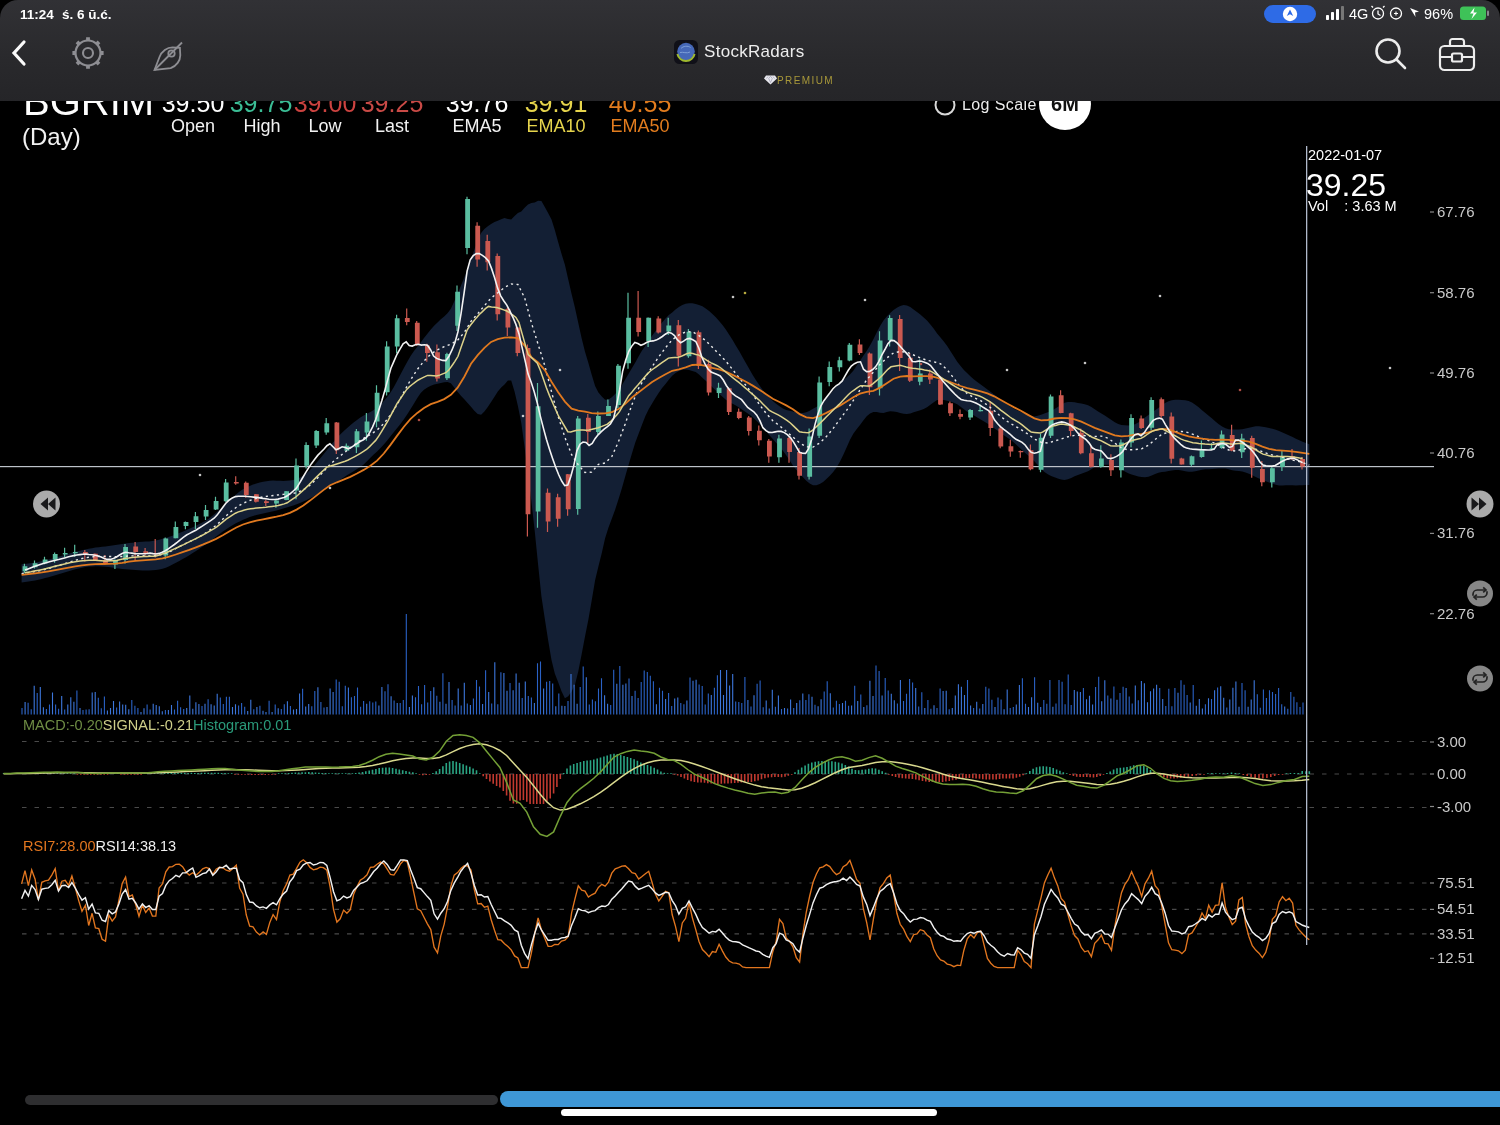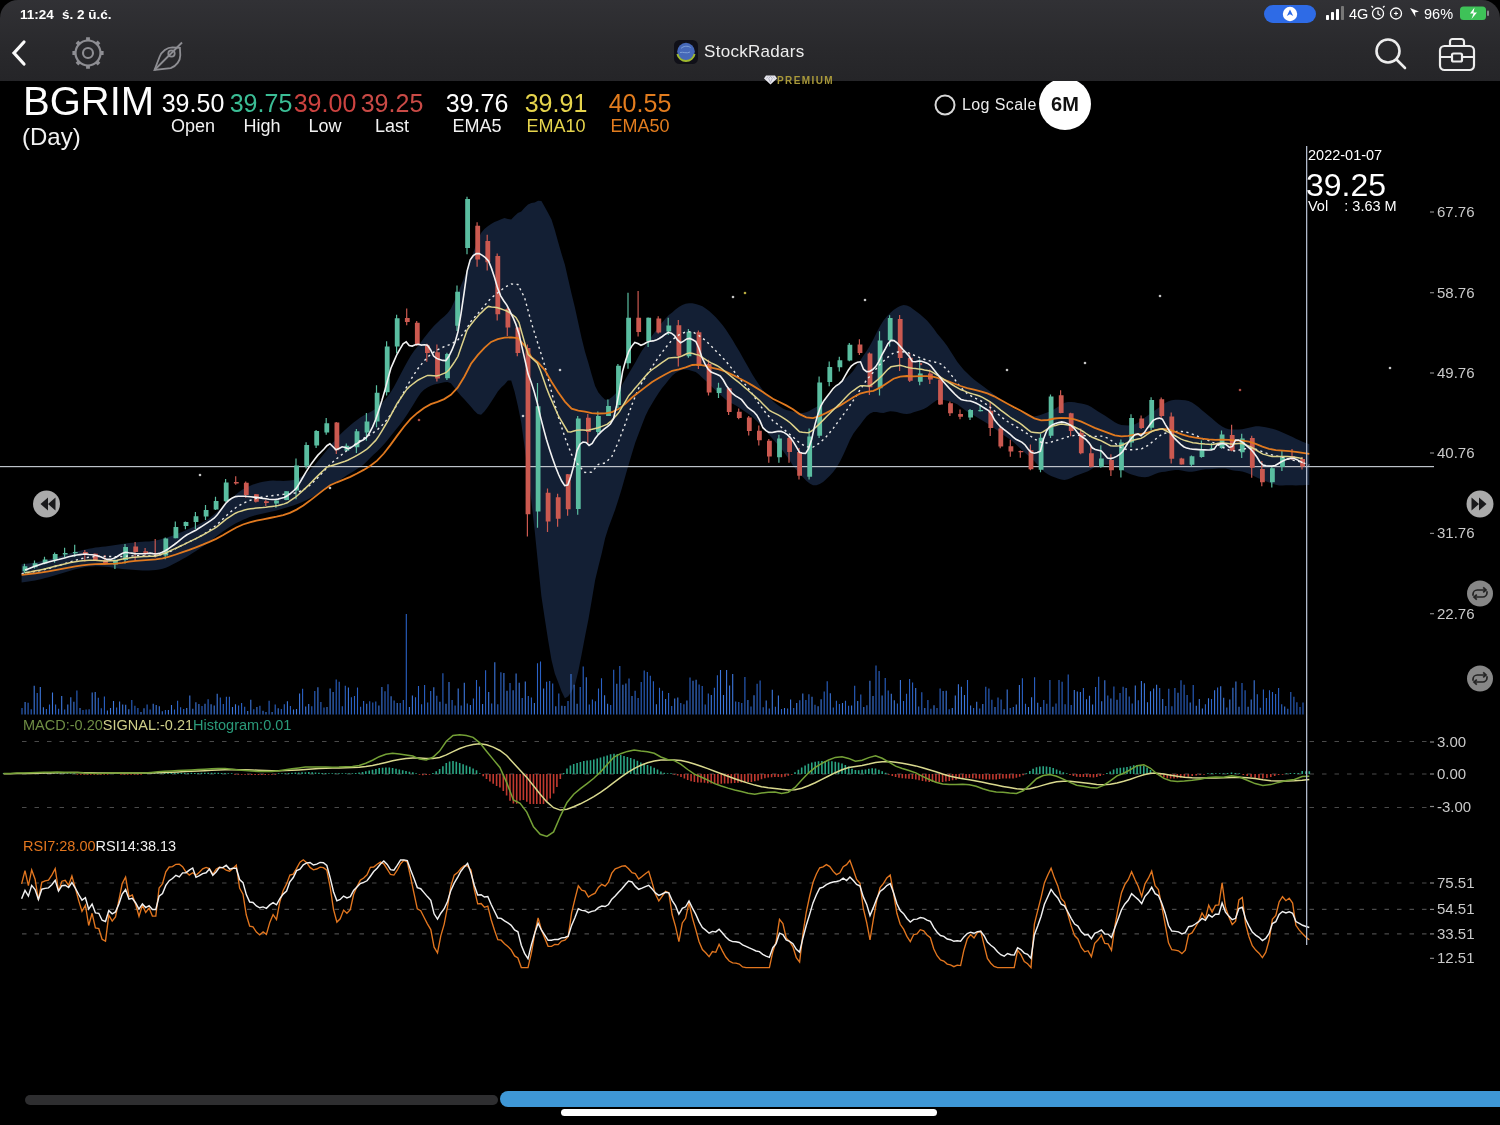--- a/index.html
+++ b/index.html
@@ -1,24 +1,24 @@
 <!DOCTYPE html>
 <html><head><meta charset="utf-8"><title>BGRIM</title><style>
 html,body{margin:0;padding:0;background:#000;width:1500px;height:1125px;overflow:hidden;
 font-family:"Liberation Sans",sans-serif;-webkit-font-smoothing:antialiased}
 #page{position:relative;width:1500px;height:1125px;background:#000}
-#topbar{position:absolute;left:0;top:0;width:1500px;height:81px;
+#topbar{position:absolute;left:0;top:0;width:1500px;height:101px;
 background:linear-gradient(#313135,#29292c 60%,#252528);border-radius:18px 18px 0 0}
 #st{position:absolute;left:20px;top:7px;font-size:13.5px;font-weight:bold;color:#fff}
 #st2{position:absolute;left:62px;top:7px;font-size:13.5px;font-weight:bold;color:#fff}
 #sticons{position:absolute;right:0;top:0}
 #navic{position:absolute;left:0;top:34px}
 #logo{position:absolute;left:704px;top:42px;line-height:19px}
 #lg1{font-size:17px;color:#ededed;letter-spacing:0.3px}
-#lg2{display:inline-block;margin-left:60px;margin-top:10px;font-size:10px;letter-spacing:1.4px;color:#a8983a;font-weight:bold}
+#lg2{display:inline-block;margin-left:60px;margin-top:10px;font-size:10px;letter-spacing:1.4px;color:#a8983a;font-weight:normal}
 #sb-gray{position:absolute;left:25px;top:1095px;width:473px;height:10px;border-radius:5px;background:#2e2e30}
 #sb-blue{position:absolute;left:500px;top:1091px;width:1000px;height:16px;border-radius:8px 0 0 8px;background:#3e97d6}
 #home{position:absolute;left:561px;top:1109px;width:376px;height:7px;border-radius:4px;background:#fff}
 </style></head><body>
 <div id="page">
     <svg width="1500" height="1125" viewBox="0 0 1500 1125" font-family="&quot;Liberation Sans&quot;,sans-serif" style="position:absolute;left:0;top:0">
       <polygon points="21.6,564.3 25.0,563.9 28.4,563.5 31.7,563.0 35.1,562.5 38.4,561.9 41.8,561.1 45.1,560.4 48.5,559.5 51.8,558.7 55.2,557.8 58.5,556.8 61.9,555.8 65.2,554.7 68.6,553.7 71.9,552.7 75.3,551.8 78.7,551.0 82.0,550.2 85.4,549.5 88.7,548.8 92.1,548.2 95.4,547.6 98.8,547.2 102.1,546.8 105.5,546.4 108.8,546.1 112.2,545.5 115.5,544.9 118.9,544.4 122.2,543.9 125.6,543.5 129.0,543.1 132.3,542.7 135.7,542.4 139.0,542.0 142.4,541.8 145.7,541.6 149.1,541.4 152.4,541.0 155.8,540.5 159.1,539.7 162.5,538.8 165.8,537.9 169.2,536.8 172.5,535.7 175.9,534.4 179.3,533.1 182.6,531.7 186.0,530.2 189.3,528.8 192.7,527.3 196.0,525.8 199.4,524.1 202.7,522.3 206.1,520.4 209.4,518.2 212.8,515.6 216.1,512.8 219.5,509.8 222.8,506.7 226.2,503.4 229.6,500.2 232.9,497.1 236.3,494.2 239.6,491.5 243.0,489.3 246.3,487.4 249.7,485.9 253.0,484.6 256.4,483.5 259.7,482.5 263.1,481.7 266.4,481.2 269.8,480.8 273.1,480.6 276.5,480.7 279.9,480.8 283.2,480.9 286.6,480.8 289.9,480.5 293.3,479.9 296.6,479.0 300.0,477.6 303.3,475.8 306.7,473.3 310.0,470.1 313.4,466.4 316.7,462.6 320.1,458.6 323.4,454.5 326.8,450.3 330.2,446.1 333.5,442.0 336.9,438.1 340.2,434.5 343.6,431.3 346.9,428.2 350.3,425.3 353.6,422.5 357.0,419.9 360.3,417.5 363.7,415.4 367.0,413.8 370.4,412.1 373.7,410.0 377.1,407.6 380.5,404.7 383.8,401.1 387.2,397.0 390.5,392.4 393.9,387.0 397.2,380.7 400.6,374.2 403.9,367.9 407.3,361.8 410.6,356.1 414.0,351.1 417.3,346.7 420.7,342.5 424.0,338.0 427.4,333.7 430.8,329.6 434.1,325.8 437.5,322.4 440.8,319.3 444.2,316.5 447.5,313.3 450.9,308.8 454.2,301.6 457.6,293.7 460.9,285.8 464.3,277.5 467.6,268.8 471.0,259.5 474.3,249.7 477.7,240.4 481.1,233.0 484.4,229.1 487.8,226.3 491.1,223.9 494.5,222.1 497.8,220.7 501.2,219.3 504.5,218.0 507.9,219.1 511.2,219.4 514.6,215.9 517.9,213.1 521.3,211.4 524.6,207.7 528.0,204.4 531.4,202.9 534.7,202.4 538.1,200.7 541.4,201.1 544.8,206.9 548.1,213.1 551.5,219.6 554.8,230.0 558.2,242.3 561.5,253.8 564.9,264.8 568.2,279.3 571.6,293.9 574.9,307.4 578.3,323.1 581.7,338.5 585.0,351.7 588.4,363.1 591.7,374.8 595.1,386.1 598.4,392.4 601.8,396.5 605.1,399.8 608.5,399.6 611.8,397.3 615.2,394.1 618.5,390.2 621.9,385.2 625.2,379.5 628.6,373.7 632.0,368.1 635.3,362.4 638.7,356.2 642.0,350.6 645.4,345.8 648.7,340.7 652.1,335.7 655.4,331.2 658.8,326.9 662.1,322.6 665.5,318.4 668.8,315.1 672.2,312.4 675.5,309.6 678.9,307.1 682.3,305.1 685.6,303.8 689.0,303.2 692.3,303.2 695.7,304.1 699.0,304.9 702.4,306.2 705.7,308.4 709.1,311.1 712.4,314.0 715.8,317.2 719.1,321.0 722.5,325.1 725.8,329.6 729.2,334.7 732.6,340.1 735.9,345.7 739.3,351.3 742.6,357.2 746.0,363.2 749.3,369.1 752.7,374.9 756.0,380.3 759.4,385.3 762.7,389.9 766.1,393.9 769.4,397.5 772.8,400.9 776.1,403.8 779.5,406.3 782.9,408.4 786.2,409.9 789.6,410.8 792.9,411.5 796.3,412.4 799.6,413.1 803.0,413.1 806.3,412.3 809.7,410.8 813.0,408.8 816.4,406.9 819.7,404.5 823.1,401.7 826.4,398.3 829.8,394.5 833.2,390.4 836.5,386.5 839.9,383.2 843.2,380.2 846.6,377.4 849.9,374.5 853.3,370.8 856.6,365.7 860.0,360.7 863.3,355.8 866.7,351.0 870.0,345.4 873.4,339.3 876.7,332.5 880.1,325.9 883.5,320.4 886.8,316.5 890.2,313.1 893.5,310.1 896.9,307.7 900.2,306.0 903.6,305.1 906.9,305.5 910.3,307.1 913.6,309.4 917.0,312.0 920.3,314.6 923.7,317.4 927.0,320.4 930.4,324.4 933.8,328.8 937.1,333.4 940.5,337.4 943.8,341.6 947.2,346.1 950.5,351.3 953.9,356.6 957.2,361.8 960.6,366.1 963.9,369.9 967.3,373.3 970.6,376.6 974.0,379.5 977.3,382.1 980.7,384.5 984.1,386.9 987.4,389.4 990.8,391.9 994.1,394.4 997.5,397.1 1000.8,399.8 1004.2,402.4 1007.5,404.8 1010.9,407.1 1014.2,409.1 1017.6,410.6 1020.9,412.0 1024.3,413.4 1027.6,414.8 1031.0,415.8 1034.4,416.4 1037.7,415.8 1041.1,414.8 1044.4,413.5 1047.8,412.3 1051.1,410.9 1054.5,409.0 1057.8,406.9 1061.2,404.7 1064.5,402.8 1067.9,402.0 1071.2,401.9 1074.6,402.3 1077.9,402.9 1081.3,403.5 1084.7,404.3 1088.0,405.2 1091.4,407.0 1094.7,409.3 1098.1,411.5 1101.4,413.5 1104.8,415.6 1108.1,417.8 1111.5,420.1 1114.8,422.3 1118.2,424.0 1121.5,424.9 1124.9,425.3 1128.2,425.4 1131.6,425.2 1135.0,424.3 1138.3,422.5 1141.7,420.1 1145.0,417.5 1148.4,414.9 1151.7,412.6 1155.1,410.3 1158.4,407.9 1161.8,405.3 1165.1,402.9 1168.5,401.2 1171.8,400.2 1175.2,399.8 1178.5,399.8 1181.9,399.9 1185.3,400.2 1188.6,401.0 1192.0,402.6 1195.3,404.8 1198.7,407.3 1202.0,410.2 1205.4,413.1 1208.7,415.8 1212.1,418.5 1215.4,421.4 1218.8,424.2 1222.1,426.5 1225.5,428.3 1228.8,429.2 1232.2,429.4 1235.6,429.5 1238.9,429.6 1242.3,429.3 1245.6,428.6 1249.0,427.7 1252.3,426.9 1255.7,426.3 1259.0,426.3 1262.4,426.8 1265.7,427.3 1269.1,427.9 1272.4,428.8 1275.8,429.7 1279.1,430.9 1282.5,432.4 1285.9,434.0 1289.2,435.6 1292.6,437.1 1295.9,438.7 1299.3,440.3 1302.6,441.7 1306.0,443.1 1309.3,444.2 1309.3,484.9 1306.0,485.1 1302.6,485.3 1299.3,485.3 1295.9,485.4 1292.6,485.3 1289.2,485.2 1285.9,485.3 1282.5,485.5 1279.1,485.4 1275.8,484.8 1272.4,483.8 1269.1,482.6 1265.7,481.2 1262.4,479.8 1259.0,478.5 1255.7,477.0 1252.3,475.3 1249.0,473.8 1245.6,472.5 1242.3,471.6 1238.9,471.0 1235.6,470.8 1232.2,470.2 1228.8,469.3 1225.5,468.6 1222.1,468.4 1218.8,468.4 1215.4,468.8 1212.1,469.1 1208.7,469.2 1205.4,469.3 1202.0,469.8 1198.7,470.5 1195.3,471.2 1192.0,471.7 1188.6,471.8 1185.3,471.2 1181.9,470.4 1178.5,469.9 1175.2,470.0 1171.8,470.5 1168.5,471.1 1165.1,471.7 1161.8,472.1 1158.4,472.8 1155.1,474.0 1151.7,475.4 1148.4,476.7 1145.0,477.3 1141.7,477.1 1138.3,476.5 1135.0,475.6 1131.6,474.6 1128.2,473.3 1124.9,471.4 1121.5,469.1 1118.2,466.9 1114.8,465.7 1111.5,465.0 1108.1,464.7 1104.8,464.7 1101.4,464.9 1098.1,465.5 1094.7,467.0 1091.4,469.2 1088.0,471.2 1084.7,472.5 1081.3,473.7 1077.9,475.0 1074.6,476.3 1071.2,477.9 1067.9,479.3 1064.5,479.9 1061.2,479.5 1057.8,478.5 1054.5,477.3 1051.1,475.9 1047.8,474.2 1044.4,472.1 1041.1,468.9 1037.7,465.1 1034.4,461.2 1031.0,458.0 1027.6,455.1 1024.3,452.2 1020.9,449.1 1017.6,445.9 1014.2,442.7 1010.9,440.1 1007.5,437.8 1004.2,435.4 1000.8,433.0 997.5,430.6 994.1,428.2 990.8,425.8 987.4,423.6 984.1,421.4 980.7,419.4 977.3,417.5 974.0,415.6 970.6,413.8 967.3,411.7 963.9,409.3 960.6,406.7 957.2,404.2 953.9,402.7 950.5,401.6 947.2,400.8 943.8,400.1 940.5,399.7 937.1,400.1 933.8,402.2 930.4,404.8 927.0,407.3 923.7,408.9 920.3,410.2 917.0,411.3 913.6,412.3 910.3,413.4 906.9,414.1 903.6,413.8 900.2,412.9 896.9,412.1 893.5,411.4 890.2,411.3 886.8,412.0 883.5,413.0 880.1,412.8 876.7,412.1 873.4,412.0 870.0,413.4 866.7,416.2 863.3,420.4 860.0,424.9 856.6,429.2 853.3,433.7 849.9,440.1 846.6,447.5 843.2,454.9 839.9,461.7 836.5,467.5 833.2,472.1 829.8,475.8 826.4,479.1 823.1,481.9 819.7,484.1 816.4,485.3 813.0,485.3 809.7,483.5 806.3,480.7 803.0,477.3 799.6,473.7 796.3,469.8 792.9,465.4 789.6,460.3 786.2,455.3 782.9,450.7 779.5,446.7 776.1,442.8 772.8,439.1 769.4,435.3 766.1,431.4 762.7,427.4 759.4,423.7 756.0,420.2 752.7,417.2 749.3,414.6 746.0,412.2 742.6,409.9 739.3,407.7 735.9,405.6 732.6,403.8 729.2,402.0 725.8,399.8 722.5,396.8 719.1,393.7 715.8,390.6 712.4,387.2 709.1,383.8 705.7,380.8 702.4,377.8 699.0,374.6 695.7,372.1 692.3,370.9 689.0,370.0 685.6,369.5 682.3,369.8 678.9,370.9 675.5,372.9 672.2,375.7 668.8,379.8 665.5,384.1 662.1,388.1 658.8,392.8 655.4,398.1 652.1,403.6 648.7,409.3 645.4,416.1 642.0,424.7 638.7,433.4 635.3,442.6 632.0,453.2 628.6,464.7 625.2,476.5 621.9,488.2 618.5,499.3 615.2,509.6 611.8,518.8 608.5,527.6 605.1,538.2 601.8,552.9 598.4,566.4 595.1,580.3 591.7,600.6 588.4,619.6 585.0,636.4 581.7,653.9 578.3,671.2 574.9,685.0 571.6,691.4 568.2,696.2 564.9,698.3 561.5,691.2 558.2,682.3 554.8,673.4 551.5,660.1 548.1,640.0 544.8,618.8 541.4,596.3 538.1,564.5 534.7,530.7 531.4,501.3 528.0,473.9 524.6,447.2 521.3,423.0 517.9,406.1 514.6,391.8 511.2,380.6 507.9,380.4 504.5,384.5 501.2,387.5 497.8,391.6 494.5,396.8 491.1,402.1 487.8,406.9 484.4,411.4 481.1,414.8 477.7,414.0 474.3,410.8 471.0,406.8 467.6,403.0 464.3,399.3 460.9,395.7 457.6,391.8 454.2,387.5 450.9,383.2 447.5,382.0 444.2,382.3 440.8,383.0 437.5,383.7 434.1,384.6 430.8,385.7 427.4,387.4 424.0,389.8 420.7,393.1 417.3,398.0 414.0,403.6 410.6,409.1 407.3,414.3 403.9,419.2 400.6,423.8 397.2,428.0 393.9,432.0 390.5,436.3 387.2,440.5 383.8,444.4 380.5,448.0 377.1,451.4 373.7,454.6 370.4,457.8 367.0,461.2 363.7,464.4 360.3,466.9 357.0,469.1 353.6,471.2 350.3,473.3 346.9,475.3 343.6,477.4 340.2,479.7 336.9,481.8 333.5,483.8 330.2,485.8 326.8,487.9 323.4,490.1 320.1,492.2 316.7,494.6 313.4,496.6 310.0,498.3 306.7,499.9 303.3,501.5 300.0,503.0 296.6,504.3 293.3,505.5 289.9,506.6 286.6,507.6 283.2,508.5 279.9,509.4 276.5,510.4 273.1,511.3 269.8,512.1 266.4,512.8 263.1,513.5 259.7,514.2 256.4,515.0 253.0,516.0 249.7,517.1 246.3,518.4 243.0,519.8 239.6,521.4 236.3,523.1 232.9,525.0 229.6,527.1 226.2,529.2 222.8,531.5 219.5,534.0 216.1,536.6 212.8,539.1 209.4,541.6 206.1,544.2 202.7,546.6 199.4,548.8 196.0,551.0 192.7,553.1 189.3,555.2 186.0,557.2 182.6,559.1 179.3,561.0 175.9,562.8 172.5,564.6 169.2,566.3 165.8,567.7 162.5,568.8 159.1,569.5 155.8,569.9 152.4,570.3 149.1,570.4 145.7,570.4 142.4,570.4 139.0,570.2 135.7,570.0 132.3,569.8 129.0,569.5 125.6,569.3 122.2,569.0 118.9,568.6 115.5,568.2 112.2,567.6 108.8,567.1 105.5,566.7 102.1,566.5 98.8,566.3 95.4,566.3 92.1,566.4 88.7,566.6 85.4,567.1 82.0,567.7 78.7,568.4 75.3,569.3 71.9,570.2 68.6,571.2 65.2,572.2 61.9,573.2 58.5,574.2 55.2,575.2 51.8,576.2 48.5,577.2 45.1,578.1 41.8,578.9 38.4,579.7 35.1,580.4 31.7,581.1 28.4,581.6 25.0,582.1 21.6,582.6" fill="#131f34"></polygon>
       <rect x="0" y="466" width="1434" height="1.2" fill="#c7ccd4" opacity="0.95"></rect>
       <path d="M24.4 563.8V573.3M34.5 560.6V568.6M44.5 556.8V564.2M54.6 552.5V562.8M64.6 547.7V557.3M74.7 544.8V556.7M114.9 559.3V569.1M125.0 543.9V563.6M165.2 537.6V559.3M175.3 521.5V538.3M185.4 521.4V529.2M195.4 512.0V528.9M205.5 505.1V519.9M215.5 496.8V510.1M225.6 478.9V501.7M275.9 499.8V507.7M286.0 491.1V500.2M296.0 458.5V499.2M306.1 442.3V468.5M316.1 429.9V448.0M326.2 418.1V434.7M346.3 443.5V450.7M356.4 429.1V452.9M366.4 413.0V440.8M376.5 385.3V427.2M386.6 341.2V395.4M396.6 314.7V353.2M446.9 352.7V380.1M457.0 285.6V331.1M467.0 196.7V254.3M537.5 383.0V527.7M577.7 416.1V514.8M597.8 411.5V434.6M607.9 399.5V416.0M617.9 364.1V408.0M628.0 292.7V368.7M648.1 317.4V347.0M668.2 317.8V334.9M688.4 329.1V357.7M718.5 382.7V397.9M778.9 434.8V462.8M809.1 428.6V479.5M819.1 376.5V438.1M829.2 361.4V386.3M839.3 356.8V371.5M849.3 343.0V361.2M879.5 331.3V395.6M889.6 315.2V346.5M919.7 359.2V385.3M970.0 409.0V420.0M980.1 404.6V411.4M1040.5 433.9V472.3M1050.5 394.4V438.0M1100.8 445.2V467.8M1120.9 439.6V477.4M1131.0 414.3V447.2M1151.1 397.3V430.6M1191.4 455.5V466.2M1201.4 440.6V457.8M1211.5 443.1V450.0M1221.5 430.5V448.7M1241.7 433.7V458.1M1271.8 466.1V487.4M1281.9 450.1V471.1" stroke="#5abda0" stroke-width="1.2" fill="none"></path>
       <path d="M84.8 549.9V561.4M94.8 553.4V560.6M104.9 555.1V564.7M135.1 542.1V560.8M145.1 548.0V555.8M155.2 539.1V557.6M235.7 476.3V484.8M245.7 481.5V497.8M255.8 494.1V502.5M265.8 499.5V506.0M336.3 422.1V454.0M406.7 308.4V325.2M416.7 321.0V345.7M426.8 343.8V361.8M436.9 344.6V381.5M477.1 222.2V266.8M487.2 234.7V270.4M497.2 253.4V320.4M507.3 307.7V336.0M517.3 327.2V356.3M527.4 344.5V536.6M547.5 488.4V532.1M557.6 493.7V526.8M567.6 474.1V515.8M587.8 414.0V443.3M638.1 290.9V336.5M658.2 316.3V333.6M678.3 320.0V366.4M698.4 330.5V369.1M708.5 359.7V395.4M728.6 387.5V414.9M738.7 408.4V419.2M748.7 415.9V435.5M758.8 425.4V445.6M768.8 438.9V462.7M789.0 436.6V462.8M799.0 448.1V479.5M859.4 339.2V355.1M869.4 352.4V394.9M899.6 314.9V370.9M909.7 353.2V382.1M929.8 369.6V384.1M939.9 375.8V405.1M949.9 401.5V416.0M960.0 409.5V419.2M990.2 400.9V436.0M1000.2 425.4V448.3M1010.3 439.7V456.8M1020.3 450.4V457.8M1030.4 444.6V470.3M1060.6 390.2V413.2M1070.6 412.8V436.3M1080.7 428.5V454.2M1090.8 446.2V467.5M1110.9 454.2V476.1M1141.1 415.5V429.1M1161.2 397.4V418.3M1171.2 412.5V463.6M1181.3 457.8V464.6M1231.6 424.8V451.3M1251.7 435.7V477.8M1261.8 461.1V486.3M1292.0 448.9V459.9M1302.0 457.1V469.6" stroke="#cb5950" stroke-width="1.2" fill="none"></path>
@@ -130,21 +130,21 @@
         <g transform="translate(1480,678.5)" stroke="#2a2a2a" stroke-width="1.7" fill="none">
           <path d="M-7 2.2v-1.4a4.3 4.3 0 0 1 4.3-4.3h8.4"></path>
           <path d="M7 -2.2v1.4a4.3 4.3 0 0 1-4.3 4.3h-8.4"></path>
           <path d="M3.2 -6.1l2.8 2.5-2.8 2.5" fill="none"></path>
           <path d="M-3.2 6.1l-2.8-2.5 2.8-2.5" fill="none"></path>
         </g>
       </g>
     </svg>
 <div id="topbar">
   <div id="st">11:24</div>
-      <div id="st2">ś. 2 ŭ.ć.</div>
+      <div id="st2">ś. 6 ŭ.ć.</div>
   <svg id="sticons" width="250" height="28" viewBox="0 0 250 28">
     <rect x="14" y="5" width="52" height="18" rx="9" fill="#2e6be6"></rect>
     <circle cx="40" cy="14" r="7.2" fill="#fff"></circle>
     <path d="M40 9.5l3.2 6.5-3.2-1.7-3.2 1.7z" fill="#2e6be6"></path>
     <rect x="76" y="15" width="3" height="5" rx="0.8" fill="#fff"></rect>
     <rect x="81" y="12" width="3" height="8" rx="0.8" fill="#fff"></rect>
     <rect x="86" y="9" width="3" height="11" rx="0.8" fill="#fff"></rect>
     <rect x="91" y="6" width="3" height="14" rx="0.8" fill="#777"></rect>
     <text x="99" y="19" font-size="14.5" fill="#fff" font-family="&quot;Liberation Sans&quot;,sans-serif">4G</text>
     <g stroke="#fff" fill="none" stroke-width="1.3">

